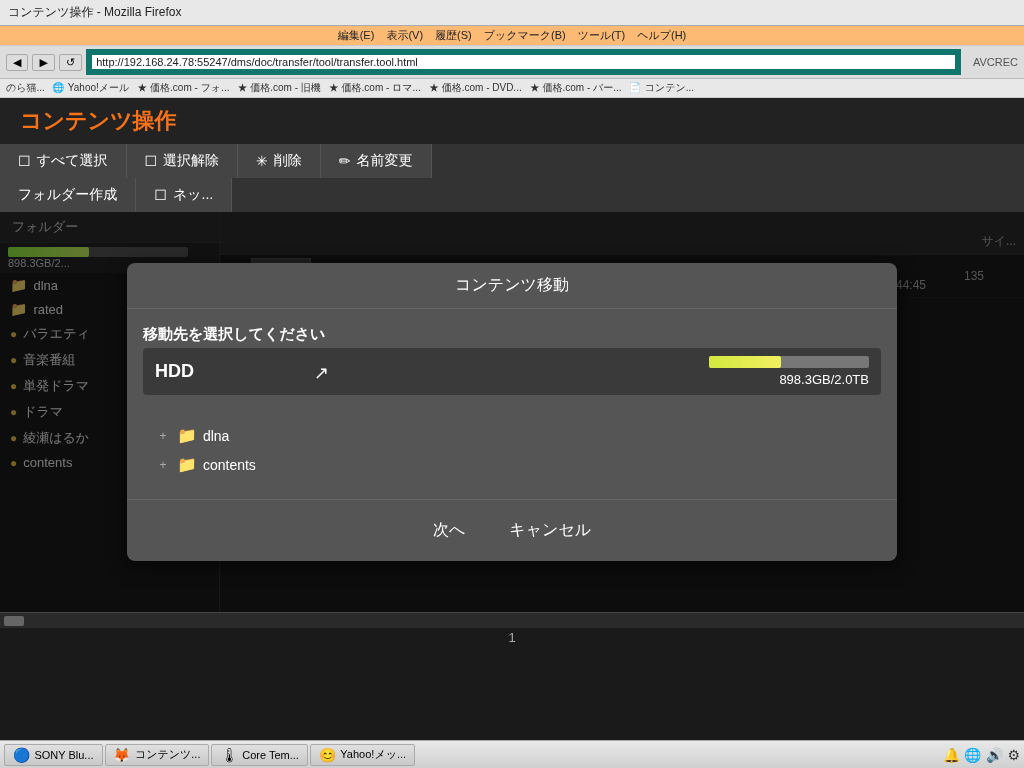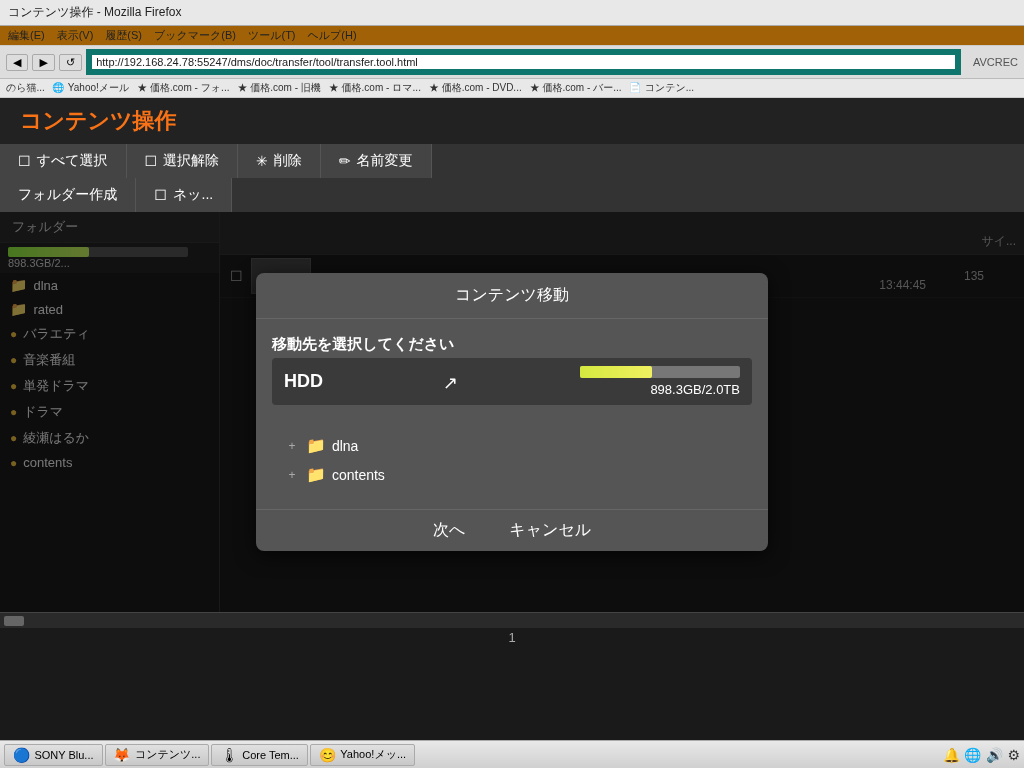--- a/index.html
+++ b/index.html
@@ -16,27 +16,28 @@
       background: #e8e8e8;
       padding: 4px 8px;
       font-size: 12px;
       color: #222;
       border-bottom: 1px solid #aaa;
       display: flex;
       align-items: center;
       gap: 6px;
     }
     .browser-menubar {
-      background: #a16207;
+      background: #fdba74;
       padding: 2px 8px;
       font-size: 11px;
       color: #222;
       display: flex;
       gap: 12px;
       border-bottom: 1px solid #ccc;
+      justify-content: center;
     }
     .browser-toolbar {
       background: #ddd;
       padding: 3px 6px;
       display: flex;
       align-items: center;
       gap: 4px;
       border-bottom: 1px solid #bbb;
     }
     .url-bar {
@@ -173,21 +174,21 @@
       top: 0; left: 0; right: 0; bottom: 0;
       background: rgba(0,0,0,0.5);
       display: flex;
       align-items: center;
       justify-content: center;
       z-index: 100;
     }
     .dialog {
       background: #555;
       border-radius: 8px;
-      width: 512px;
+      width: 770px;
       padding: 0;
       box-shadow: 0 4px 20px rgba(0,0,0,0.7);
     }
     .dialog-title {
       text-align: center;
       color: #fff;
       font-size: 16px;
       padding: 12px;
       border-bottom: 1px solid #666;
     }
@@ -257,21 +258,21 @@
     .tree-folder-icon {
       font-size: 16px;
       color: #f0c040;
     }
 
     
     .dialog-footer {
       display: flex;
       justify-content: center;
       gap: 20px;
-      padding: 6px;
+      padding: 16px;
       border-top: 1px solid #666;
     }
     .dialog-btn {
       background: transparent;
       border: none;
       color: #fff;
       font-size: 16px;
       cursor: pointer;
       padding: 4px 12px;
     }

